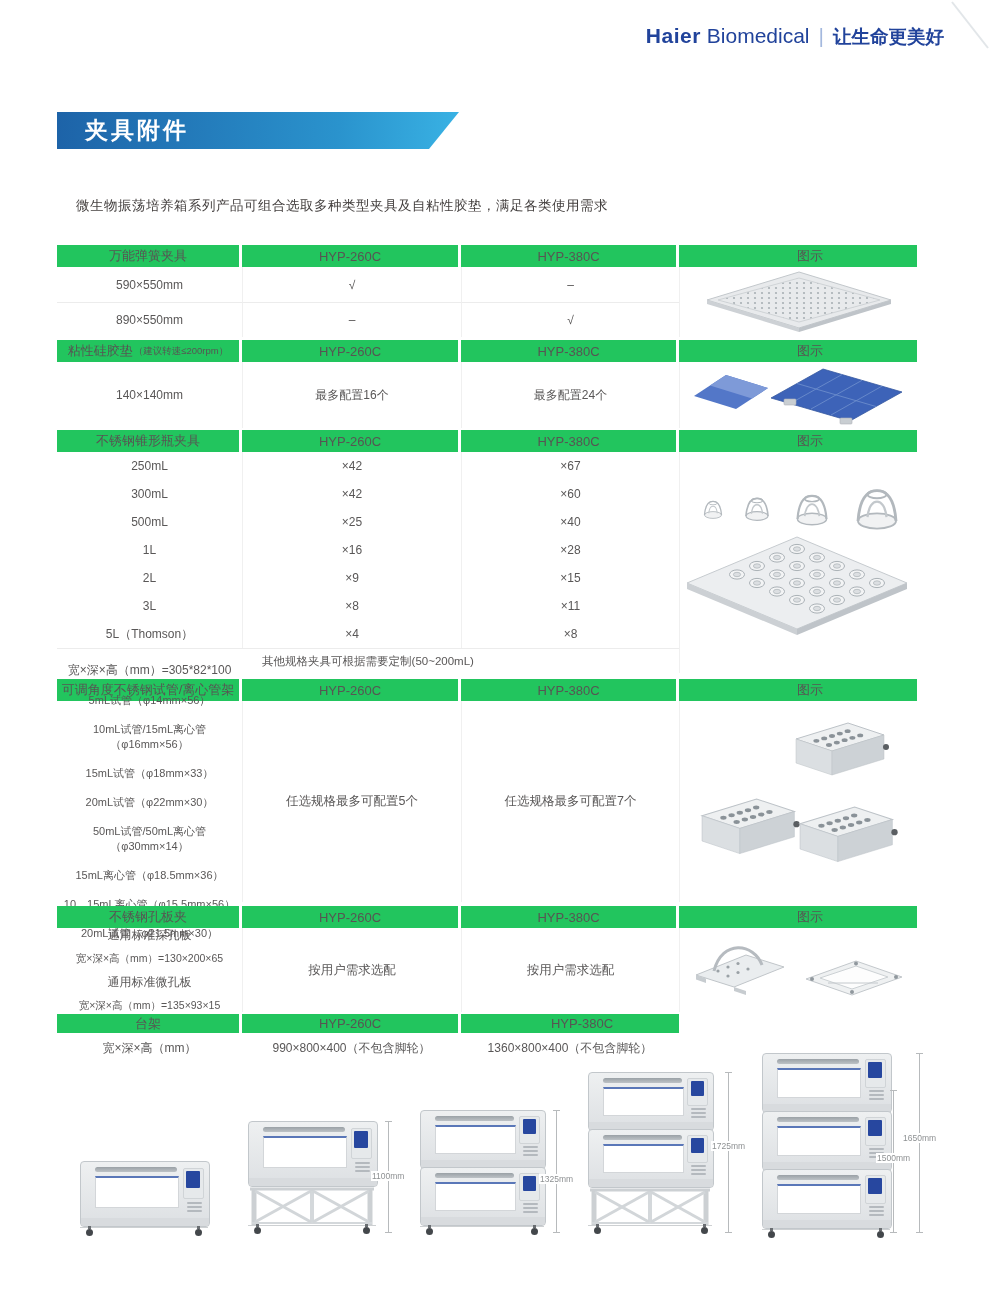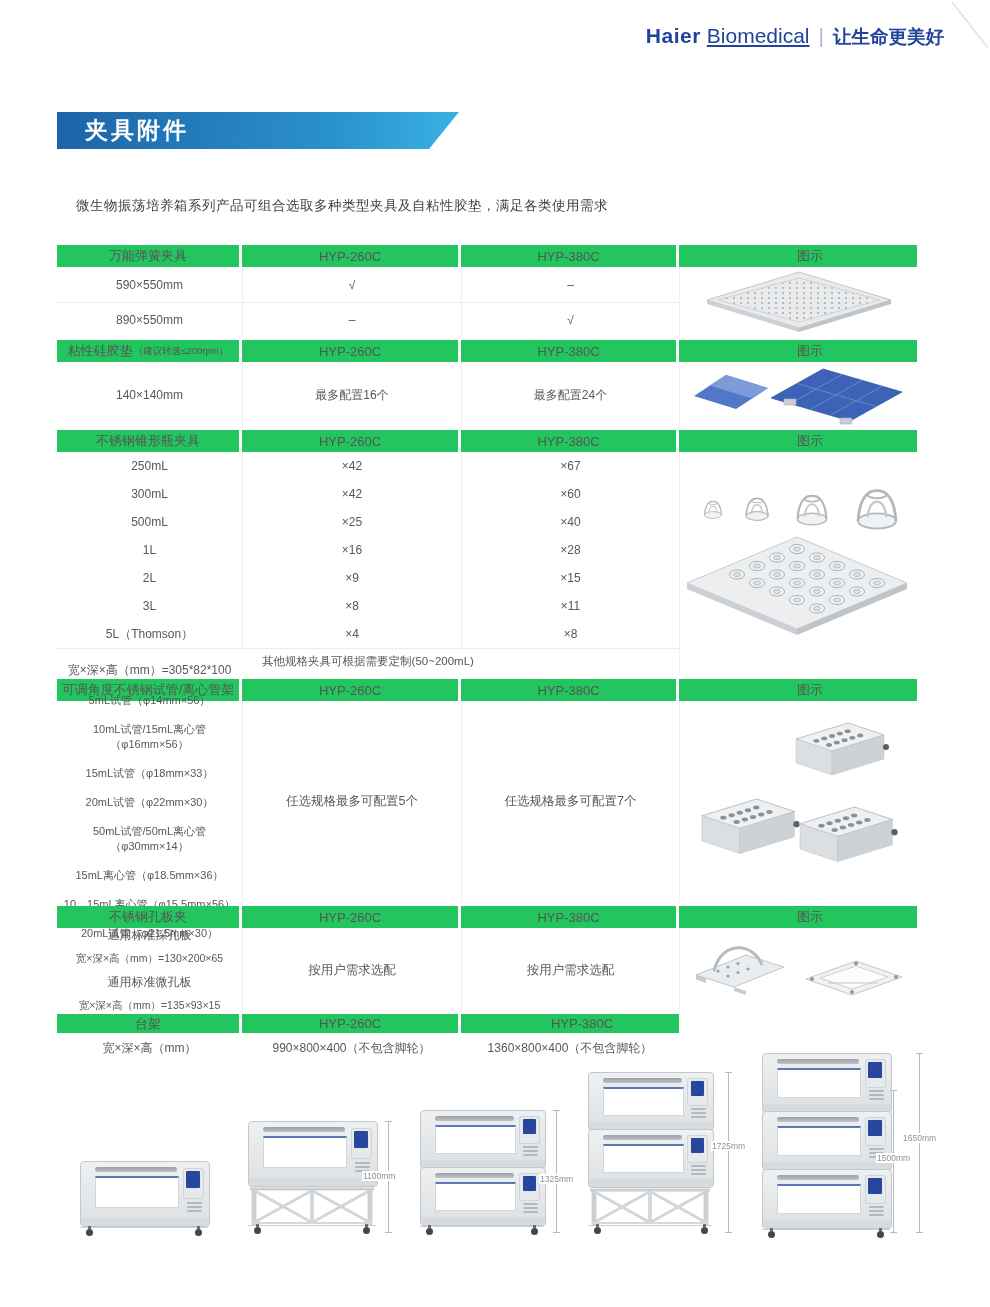--- a/index.html
+++ b/index.html
@@ -2,21 +2,21 @@
 <html><head>
 <meta charset="utf-8">
 <style>
   html,body{margin:0;padding:0;background:#ffffff;}
   body{font-family:"Liberation Sans","DejaVu Sans",sans-serif;color:#595757;}
   .page{position:relative;width:990px;height:1307px;background:#fff;overflow:hidden;margin:0 auto;}
 
   
   .logo{position:absolute;top:24px;right:46px;font-size:21px;color:#21439b;white-space:nowrap;}
   .logo .b1{font-weight:800;letter-spacing:.5px;}
-  .logo .b2{font-weight:500;margin-left:6px;text-decoration:underline;}
+  .logo .b2{font-weight:500;margin-left:6px;}
   .logo .div{color:#a4b8de;font-weight:300;margin:0 9px;}
   .logo .slogan{font-weight:700;font-size:18.5px;}
   .corner-line{position:absolute;top:0;right:0;width:60px;height:60px;}
 
   
   .banner{position:absolute;left:57px;top:112px;width:402px;height:37px;
     background:linear-gradient(93deg,#1d63a8 0%,#2a93cd 70%,#39b2e4 100%);
     clip-path:polygon(0 0,100% 0,calc(100% - 30px) 100%,0 100%);}
   .banner span{display:block;padding-left:28px;line-height:37px;font-size:23px;font-weight:700;color:#fff;letter-spacing:3px;}
 
@@ -376,21 +376,21 @@
       <line x1="2" y1="36" x2="122" y2="36" stroke="#d4d8db" stroke-width="2"></line>
     <line x1="5" y1="4" x2="61" y2="35" stroke="#d2d6d9" stroke-width="3"></line>
       <line x1="61" y1="4" x2="5" y2="35" stroke="#d2d6d9" stroke-width="3"></line>
     <line x1="63" y1="4" x2="119" y2="35" stroke="#d2d6d9" stroke-width="3"></line>
       <line x1="119" y1="4" x2="63" y2="35" stroke="#d2d6d9" stroke-width="3"></line>
   </svg>
   <div class="floor" style="left:248px;top:1225px;width:128px;"></div>
   <div class="wh" style="left:254px;top:1227px;"></div>
   <div class="wh" style="left:363px;top:1227px;"></div>
   <div class="dim" style="left:388px;top:1121px;height:112px;"></div>
-  <div class="dimlab" style="left:362px;top:1171px;">1100mm</div>
+  <div class="dimlab" style="left:371px;top:1171px;">1100mm</div>
 
   <div class="unit" style="left:420px;top:1110px;width:124px;height:57px;">
     <div class="u-handle"></div>
     <div class="u-win"></div>
     <div class="u-panel">
         <div class="u-screen"></div>
       </div>
     <div class="u-keys">
         <i></i>
         <i></i>

